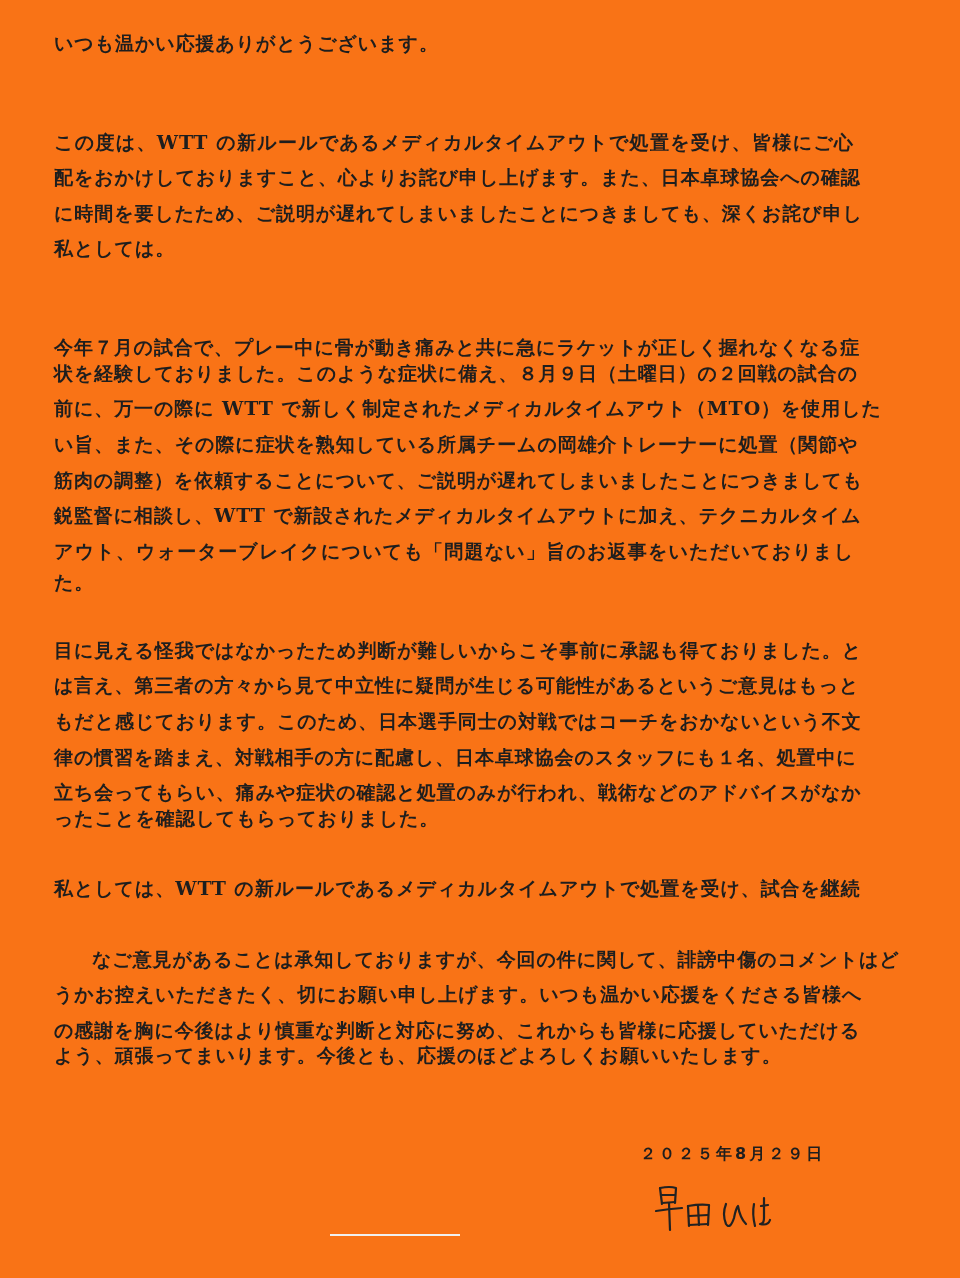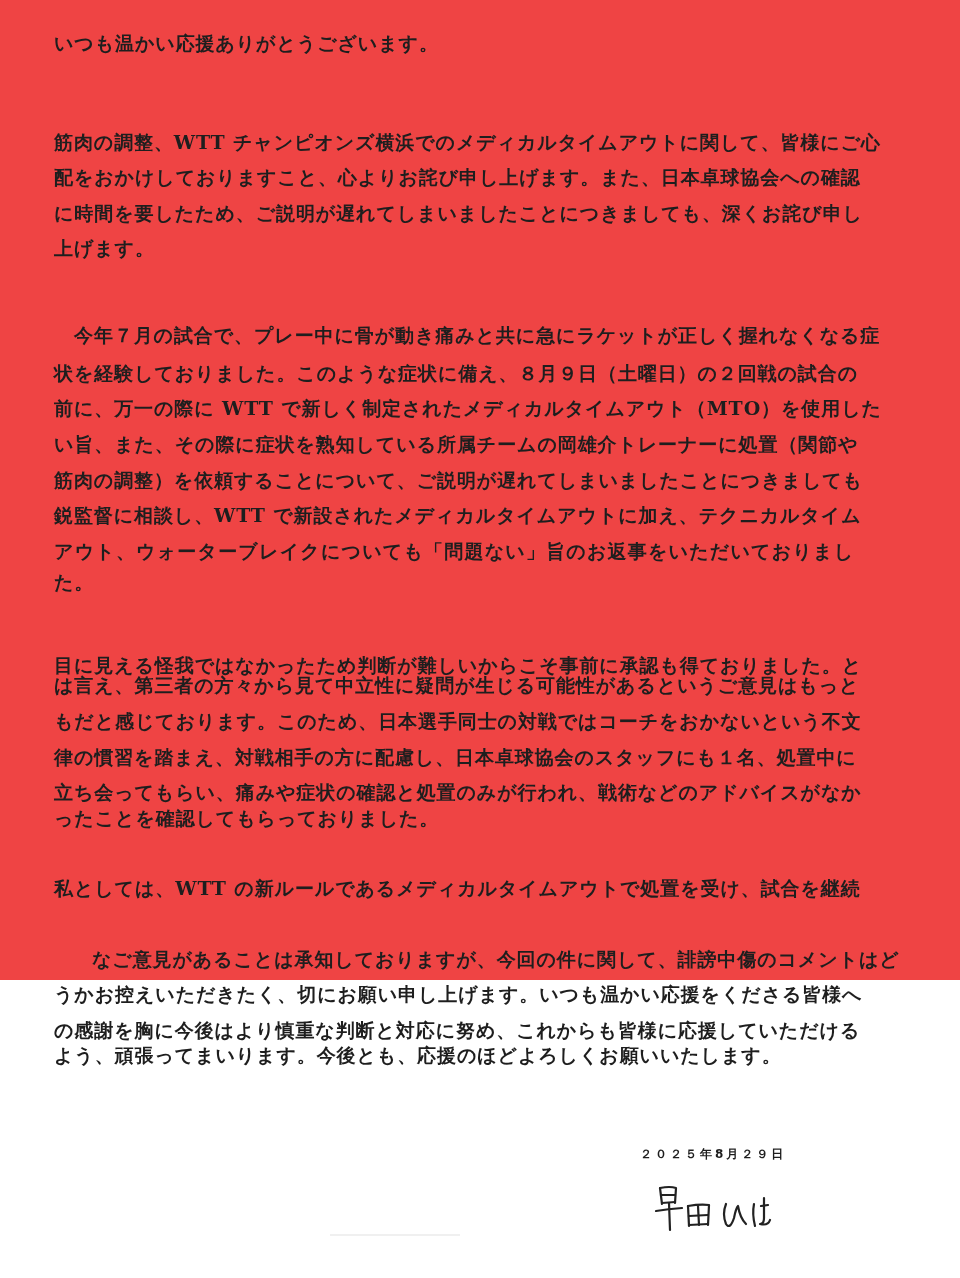--- a/index.html
+++ b/index.html
@@ -11,22 +11,22 @@
       width: 960px;
       height: 1278px;
       position: relative;
       overflow: hidden;
       font-family: "DejaVu Serif", "Liberation Serif", serif;
       color: #1c1c1c;
     }
     .page {
       position: absolute;
       left: 0; top: 0;
-      width: 960px; height: 980px;
-      background: #ef4444;
+      width: 960px; height: 1278px;
+      background: #f97316;
     }
     .line {
       position: absolute;
       left: 54px;
       width: 800px;
       height: 28px;
       font-size: 19px;
       font-weight: bold;
       line-height: 28px;
       white-space: nowrap;
@@ -38,21 +38,21 @@
     .line.last {
       text-align-last: left;
     }
     .date {
       position: absolute;
       left: 640px;
       top: 1141px;
       width: 200px;
       height: 26px;
       font-family: "DejaVu Sans", "Liberation Sans", sans-serif;
-      font-size: 12px;
+      font-size: 16px;
       font-weight: bold;
       line-height: 26px;
       letter-spacing: 3px;
       color: #1e1e1e;
       white-space: nowrap;
     }
     .signature {
       position: absolute;
       left: 618px;
       top: 1184px;
@@ -77,35 +77,35 @@
       background: #f0f0f0;
     }
   </style>
 </head>
 <body>
 
 <div class="page">
 
   <div class="line last" style="top:29px;">いつも温かい応援ありがとうございます。</div>
 
-  <div class="line" style="top:128px;">筋肉の調整、WTT チャンピオンズ横浜でのメディカルタイムアウトに関して、皆様にご心</div>
+  <div class="line" style="top:128px;">この度は、WTT の新ルールであるメディカルタイムアウトで処置を受け、皆様にご心</div>
   <div class="line" style="top:163px;">配をおかけしておりますこと、心よりお詫び申し上げます。また、日本卓球協会への確認</div>
   <div class="line" style="top:199px;">に時間を要したため、ご説明が遅れてしまいましたことにつきましても、深くお詫び申し</div>
-  <div class="line last" style="top:234px;">上げます。</div>
+  <div class="line last" style="top:234px;">私としては。</div>
 
-  <div class="line" style="top:321px;margin-left:20px;">今年７月の試合で、プレー中に骨が動き痛みと共に急にラケットが正しく握れなくなる症</div>
+  <div class="line" style="top:333px;">今年７月の試合で、プレー中に骨が動き痛みと共に急にラケットが正しく握れなくなる症</div>
   <div class="line" style="top:359px;">状を経験しておりました。このような症状に備え、８月９日（土曜日）の２回戦の試合の</div>
   <div class="line" style="top:394px;">前に、万一の際に WTT で新しく制定されたメディカルタイムアウト（MTO）を使用した</div>
   <div class="line" style="top:430px;">い旨、また、その際に症状を熟知している所属チームの岡雄介トレーナーに処置（関節や</div>
   <div class="line" style="top:466px;">筋肉の調整）を依頼することについて、ご説明が遅れてしまいましたことにつきましても</div>
   <div class="line" style="top:501px;">鋭監督に相談し、WTT で新設されたメディカルタイムアウトに加え、テクニカルタイム</div>
   <div class="line" style="top:537px;">アウト、ウォーターブレイクについても「問題ない」旨のお返事をいただいておりまし</div>
   <div class="line last" style="top:568px;">た。</div>
 
-  <div class="line" style="top:651px;">目に見える怪我ではなかったため判断が難しいからこそ事前に承認も得ておりました。と</div>
+  <div class="line" style="top:636px;">目に見える怪我ではなかったため判断が難しいからこそ事前に承認も得ておりました。と</div>
   <div class="line" style="top:671px;">は言え、第三者の方々から見て中立性に疑問が生じる可能性があるというご意見はもっと</div>
   <div class="line" style="top:707px;">もだと感じております。このため、日本選手同士の対戦ではコーチをおかないという不文</div>
   <div class="line" style="top:743px;">律の慣習を踏まえ、対戦相手の方に配慮し、日本卓球協会のスタッフにも１名、処置中に</div>
   <div class="line" style="top:778px;">立ち会ってもらい、痛みや症状の確認と処置のみが行われ、戦術などのアドバイスがなか</div>
   <div class="line last" style="top:804px;">ったことを確認してもらっておりました。</div>
 
   <div class="line" style="top:874px;">私としては、WTT の新ルールであるメディカルタイムアウトで処置を受け、試合を継続</div>
   <div class="line" style="top:945px;margin-left:38px;">なご意見があることは承知しておりますが、今回の件に関して、誹謗中傷のコメントはど</div>
   <div class="line" style="top:980px;">うかお控えいただきたく、切にお願い申し上げます。いつも温かい応援をくださる皆様へ</div>
   <div class="line" style="top:1016px;">の感謝を胸に今後はより慎重な判断と対応に努め、これからも皆様に応援していただける</div>

